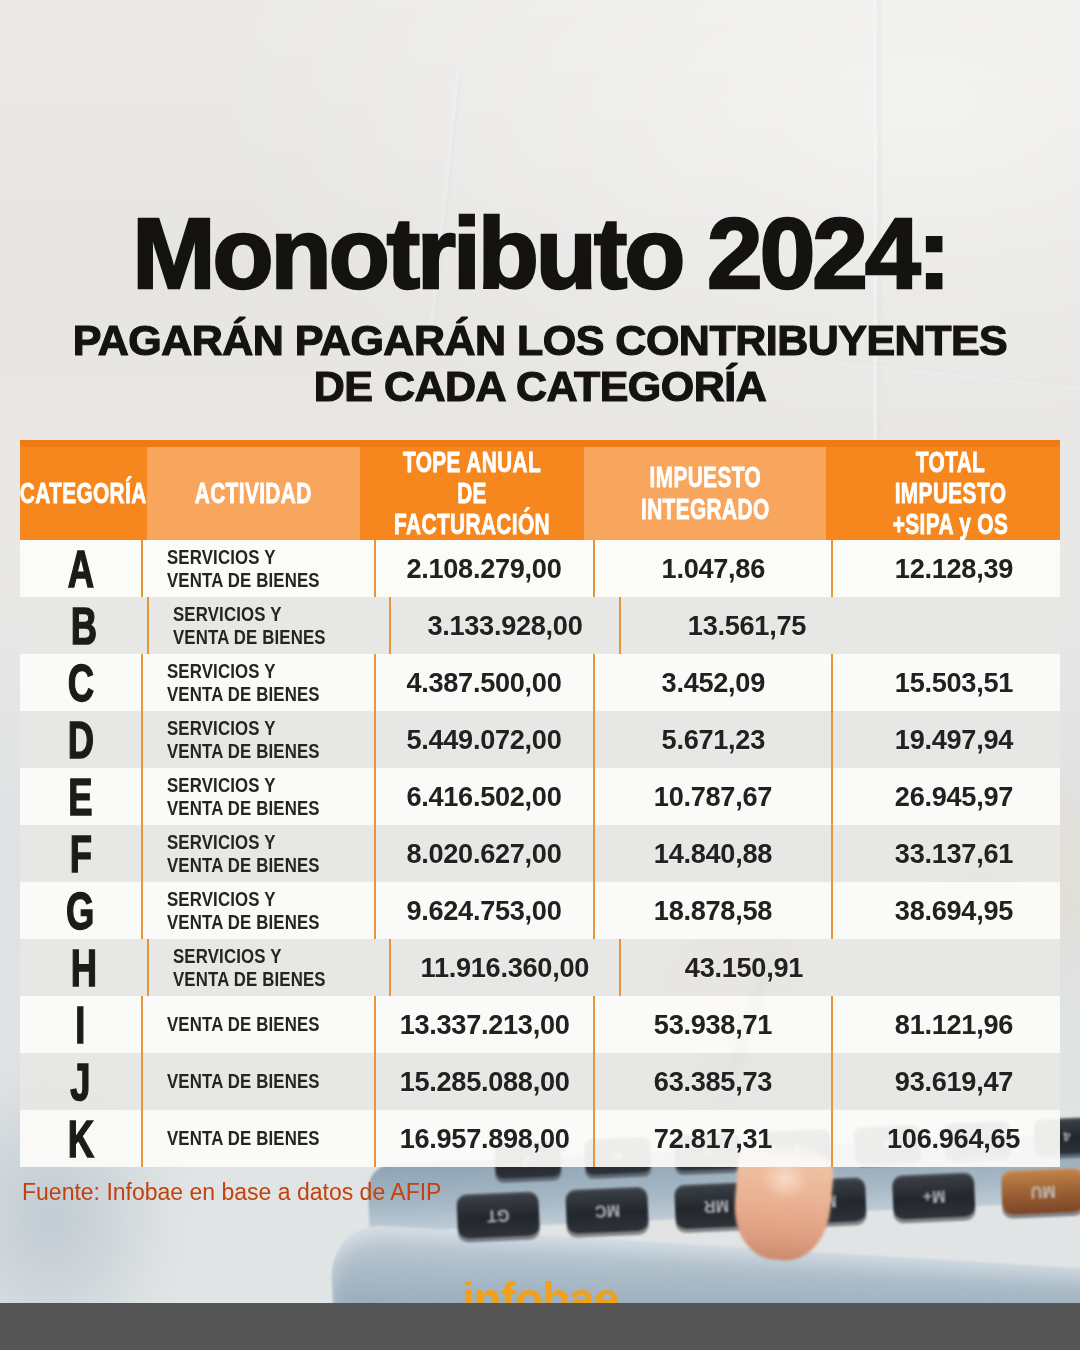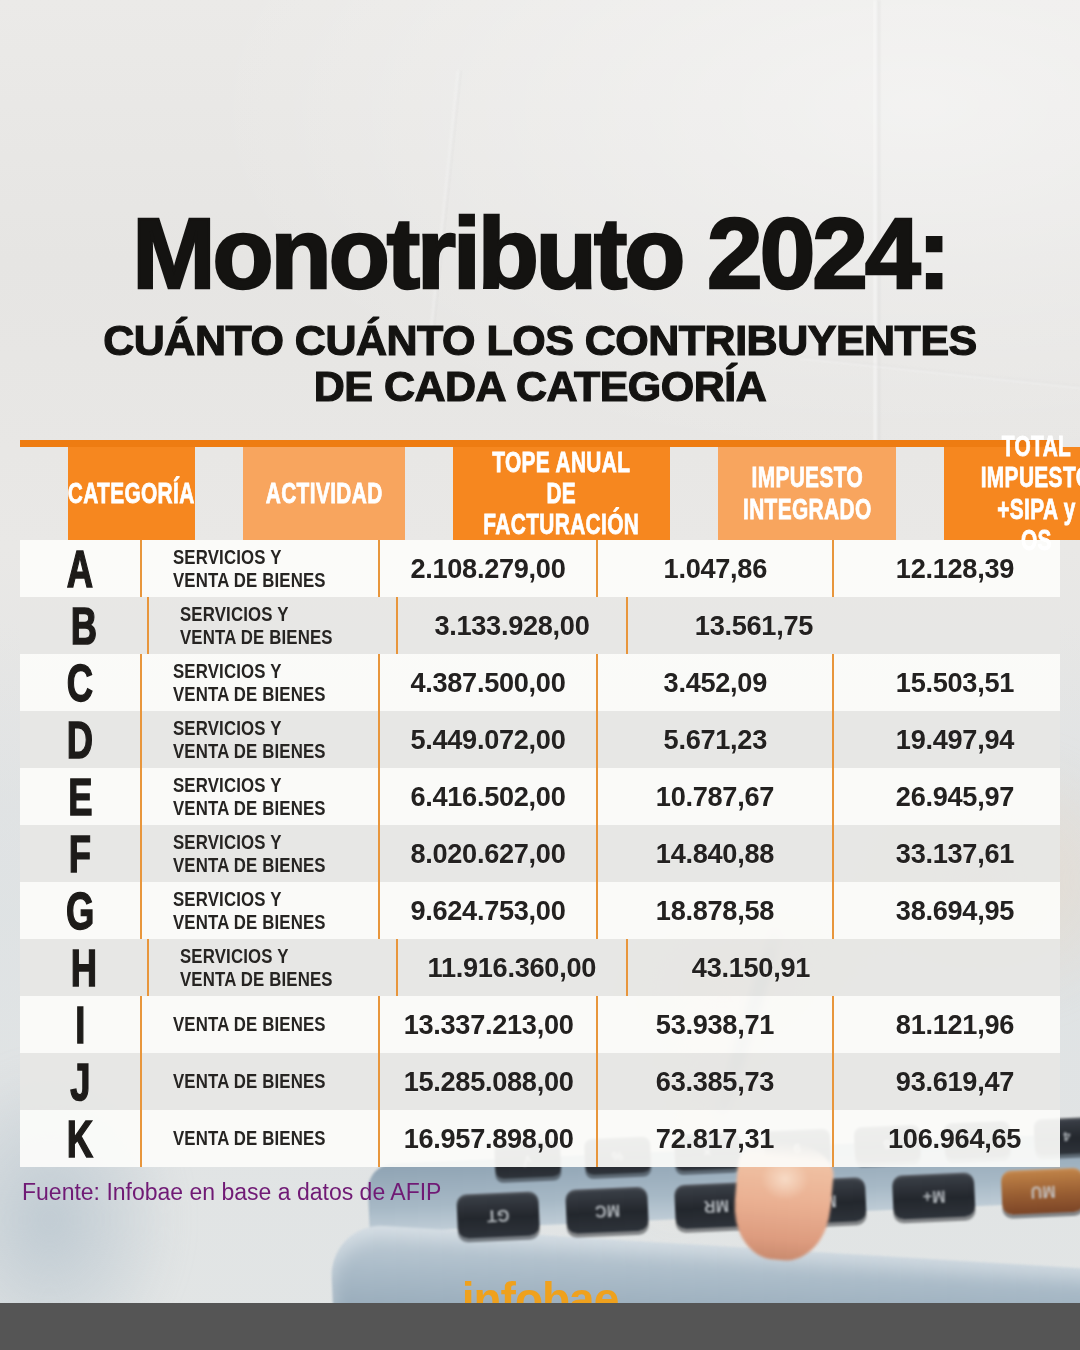--- a/index.html
+++ b/index.html
@@ -75,45 +75,45 @@
   
   .title{position:absolute;left:0;top:203px;width:100%;margin:0;z-index:5;
     text-align:center;font-size:100px;line-height:1;font-weight:bold;letter-spacing:-3px;
     color:var(--title-text);-webkit-text-stroke:2.5px var(--title-text);}
   .subtitle{position:absolute;left:0;top:317px;width:100%;z-index:5;
     text-align:center;font-size:43px;line-height:1.07;font-weight:bold;letter-spacing:-0.5px;
     color:var(--title-text);-webkit-text-stroke:1.2px var(--title-text);}
   
   .table{position:absolute;left:20px;top:440px;width:1040px;z-index:5;}
   .thead{display:flex;height:93px;border-top:7px solid var(--header-bar);}
-  .th{display:flex;align-items:center;justify-content:center;text-align:center;color:#fff;margin-left:48px;}
+  .th{display:flex;align-items:center;justify-content:center;text-align:center;color:#fff;}
   .th.dark{background:var(--header-dark);}
   .th.light{background:var(--header-light);justify-content:center;}
   .th .txt{display:inline-block;transform:scaleX(0.72);white-space:pre-line;
     font-size:29px;font-weight:bold;line-height:1.08;letter-spacing:0.5px;
     -webkit-text-stroke:0.8px #fff;}
   .col-cat{width:12.2%;}
   .col-act{width:20.8%;}
   .col-tope{width:21.9%;}
   .col-imp{width:23.7%;}
   .col-tot{width:21.4%;padding-left:15px;}
   .tr{display:flex;height:57px;}
   .tr.odd{background:rgba(252,252,250,0.93);}
   .tr.even{background:rgba(231,231,229,0.92);}
   .td{display:flex;align-items:center;justify-content:center;overflow:visible;}
   .td + .td{border-left:2px solid var(--separator);}
-  .td.cell-actividad{justify-content:flex-start;padding-left:31px;}
+  .td.cell-actividad{justify-content:flex-start;padding-left:24px;}
   .letter{display:inline-block;transform:scaleX(0.7);font-size:52px;line-height:1;font-weight:bold;
     color:#1d1b19;-webkit-text-stroke:1.5px #1d1b19;}
   .act{display:inline-block;transform:scaleX(0.8);transform-origin:left center;white-space:pre-line;
     font-size:21px;font-weight:bold;line-height:1.05;letter-spacing:0.2px;color:#262422;}
   .num{display:inline-block;transform:scaleX(0.97);font-size:28px;font-weight:bold;
     letter-spacing:-0.3px;color:#232120;text-shadow:0 1px 0 rgba(255,255,255,0.35);}
   
-  .source{position:absolute;left:22px;top:1179px;z-index:6;font-size:23px;color:#701a75;}
+  .source{position:absolute;left:22px;top:1179px;z-index:6;font-size:23px;color:#c2410c;}
   .brand{position:absolute;left:0;top:1272px;width:100%;z-index:6;text-align:center;
     font-size:46px;font-weight:bold;letter-spacing:-1px;color:var(--brand-orange);}
 </style>
 </head>
 <body>
 
 <div class="page">
   <div class="bg-paper"></div>
   <div class="crease c1"></div>
   <div class="crease c2"></div>
@@ -173,21 +173,21 @@
           <div class="key orange">
             <span class="klabel">MU</span>
           </div>
         </div>
     </div>
     <div class="finger"></div>
   </div>
 
   <h1 class="title">Monotributo 2024:</h1>
   <div class="subtitle">
-    <div>CUÁNTO CUÁNTO LOS CONTRIBUYENTES</div>
+    <div>PAGARÁN PAGARÁN LOS CONTRIBUYENTES</div>
     <div>DE CADA CATEGORÍA</div>
   </div>
 
   <div class="table">
     <div class="thead">
         <div class="th col-cat dark">
           <span class="txt">CATEGORÍA</span>
         </div>
         <div class="th col-act light">
           <span class="txt">ACTIVIDAD</span>

